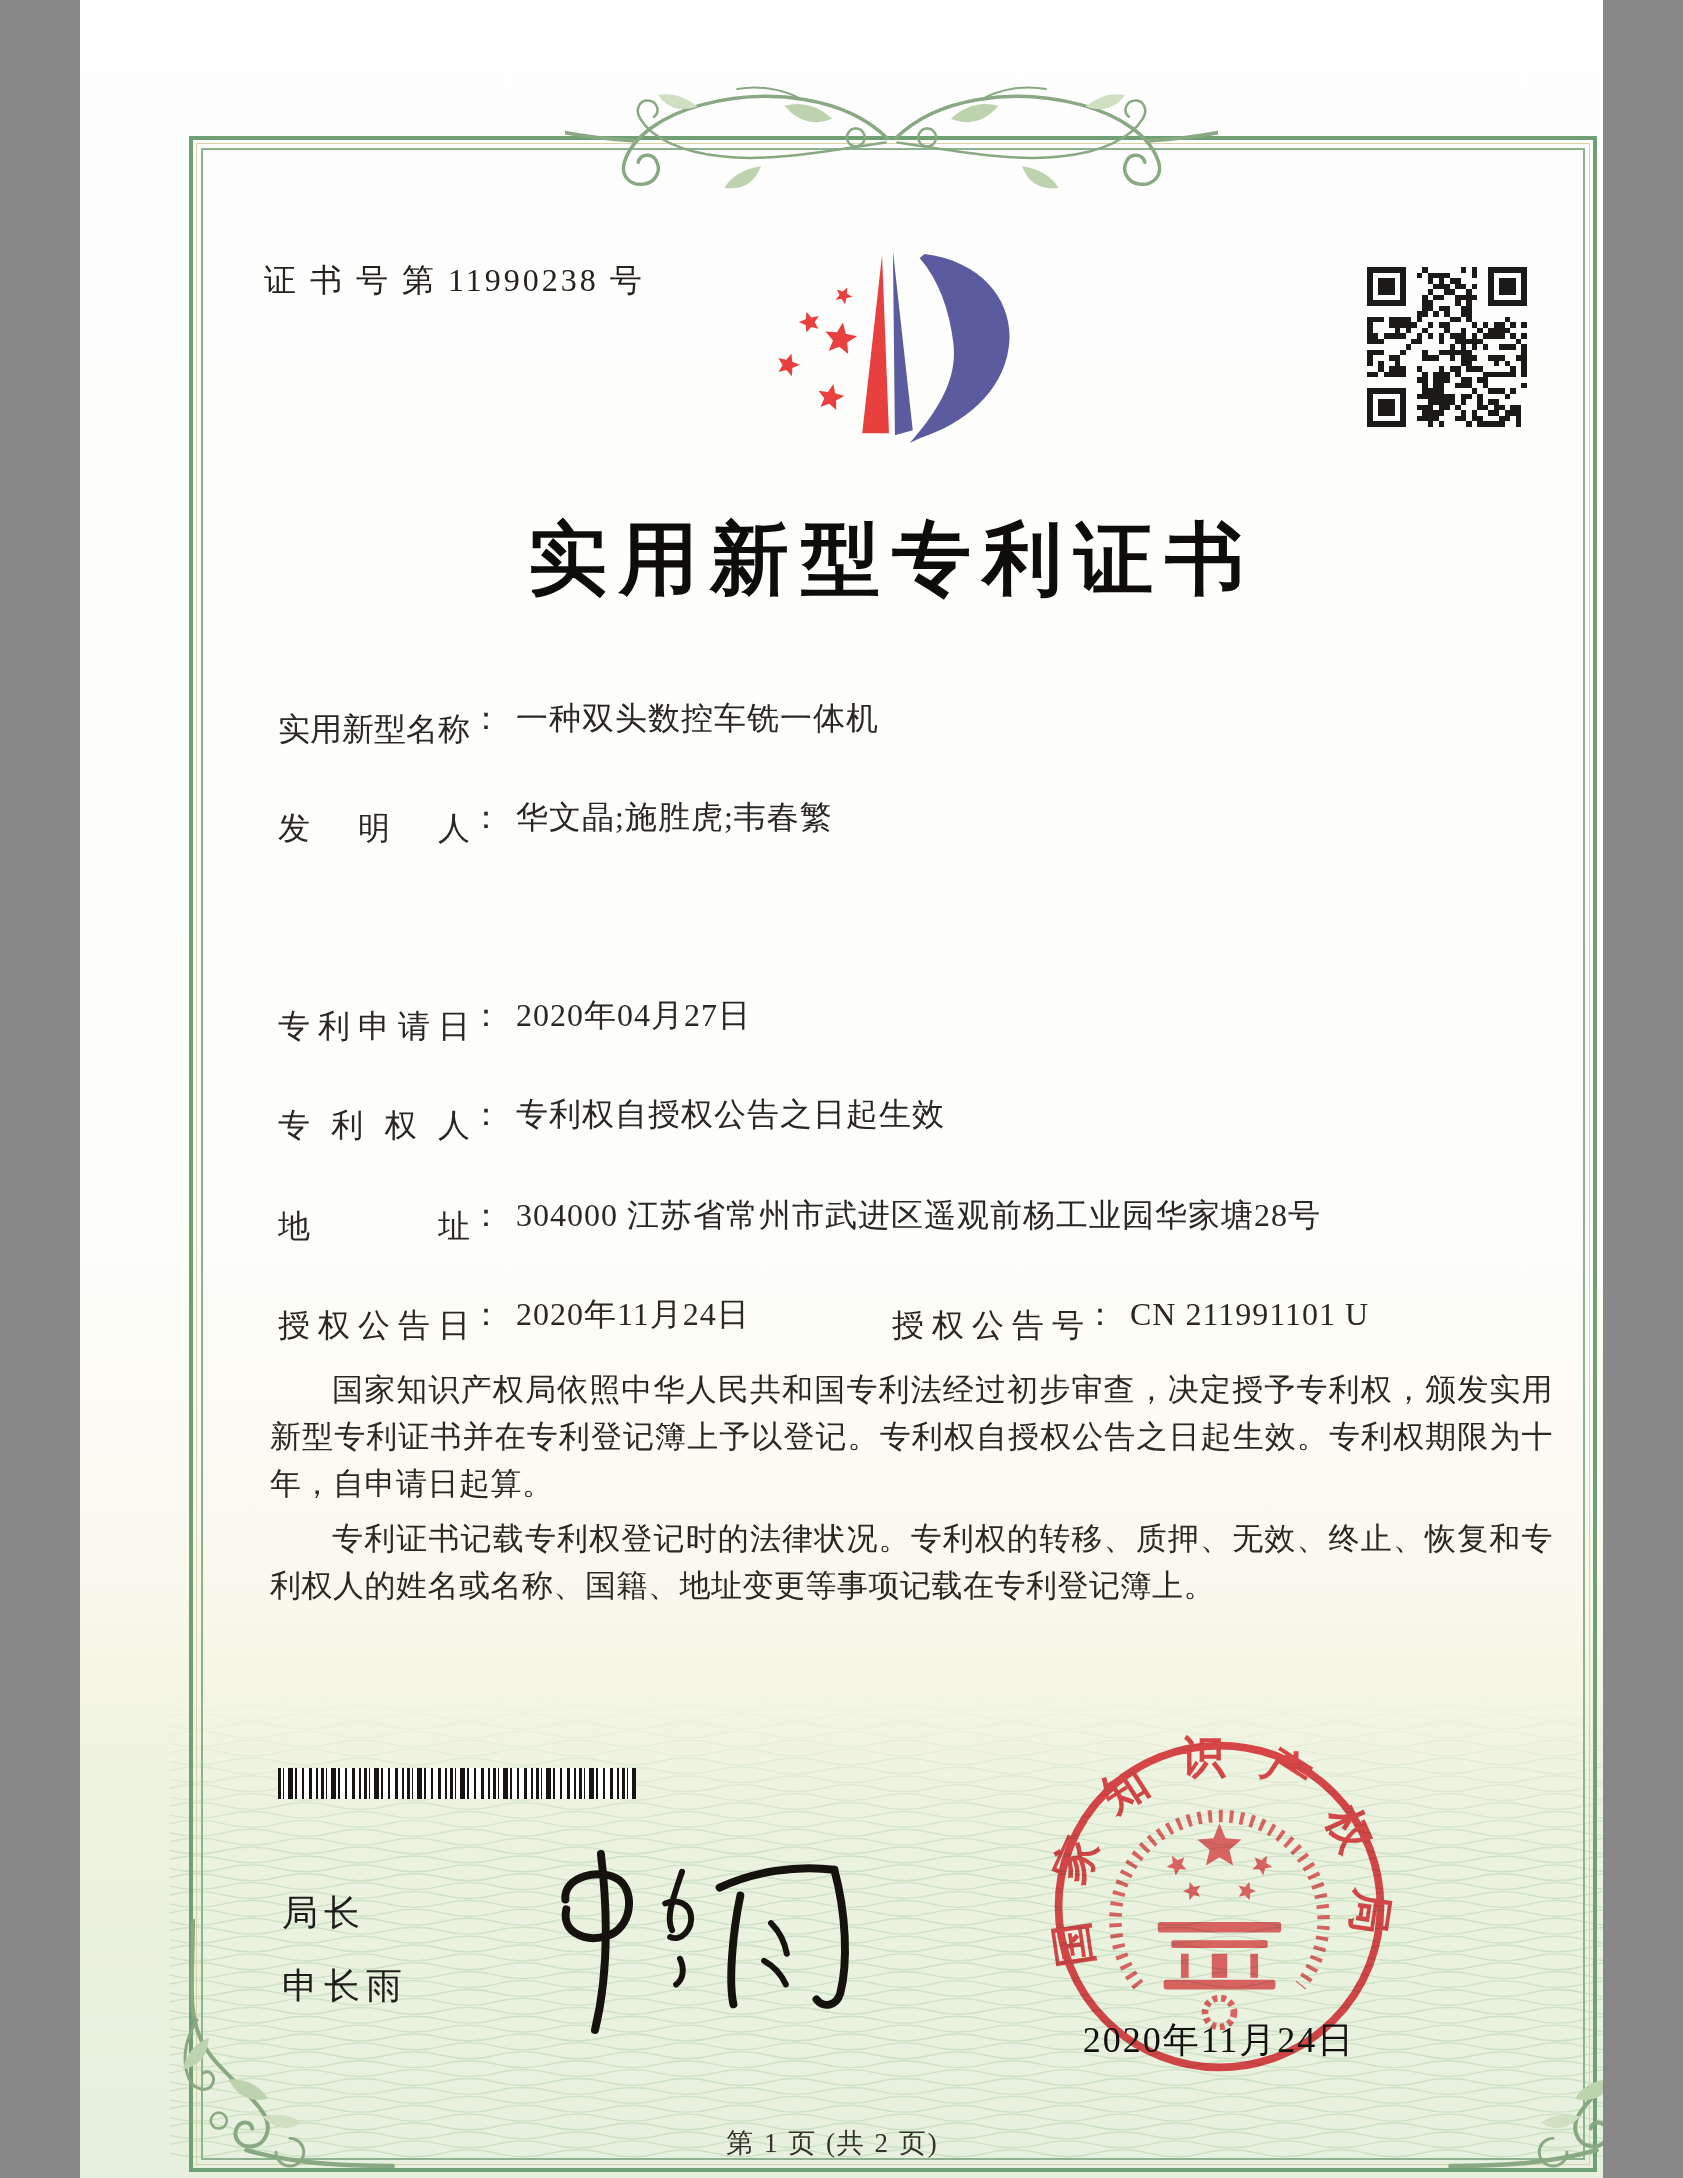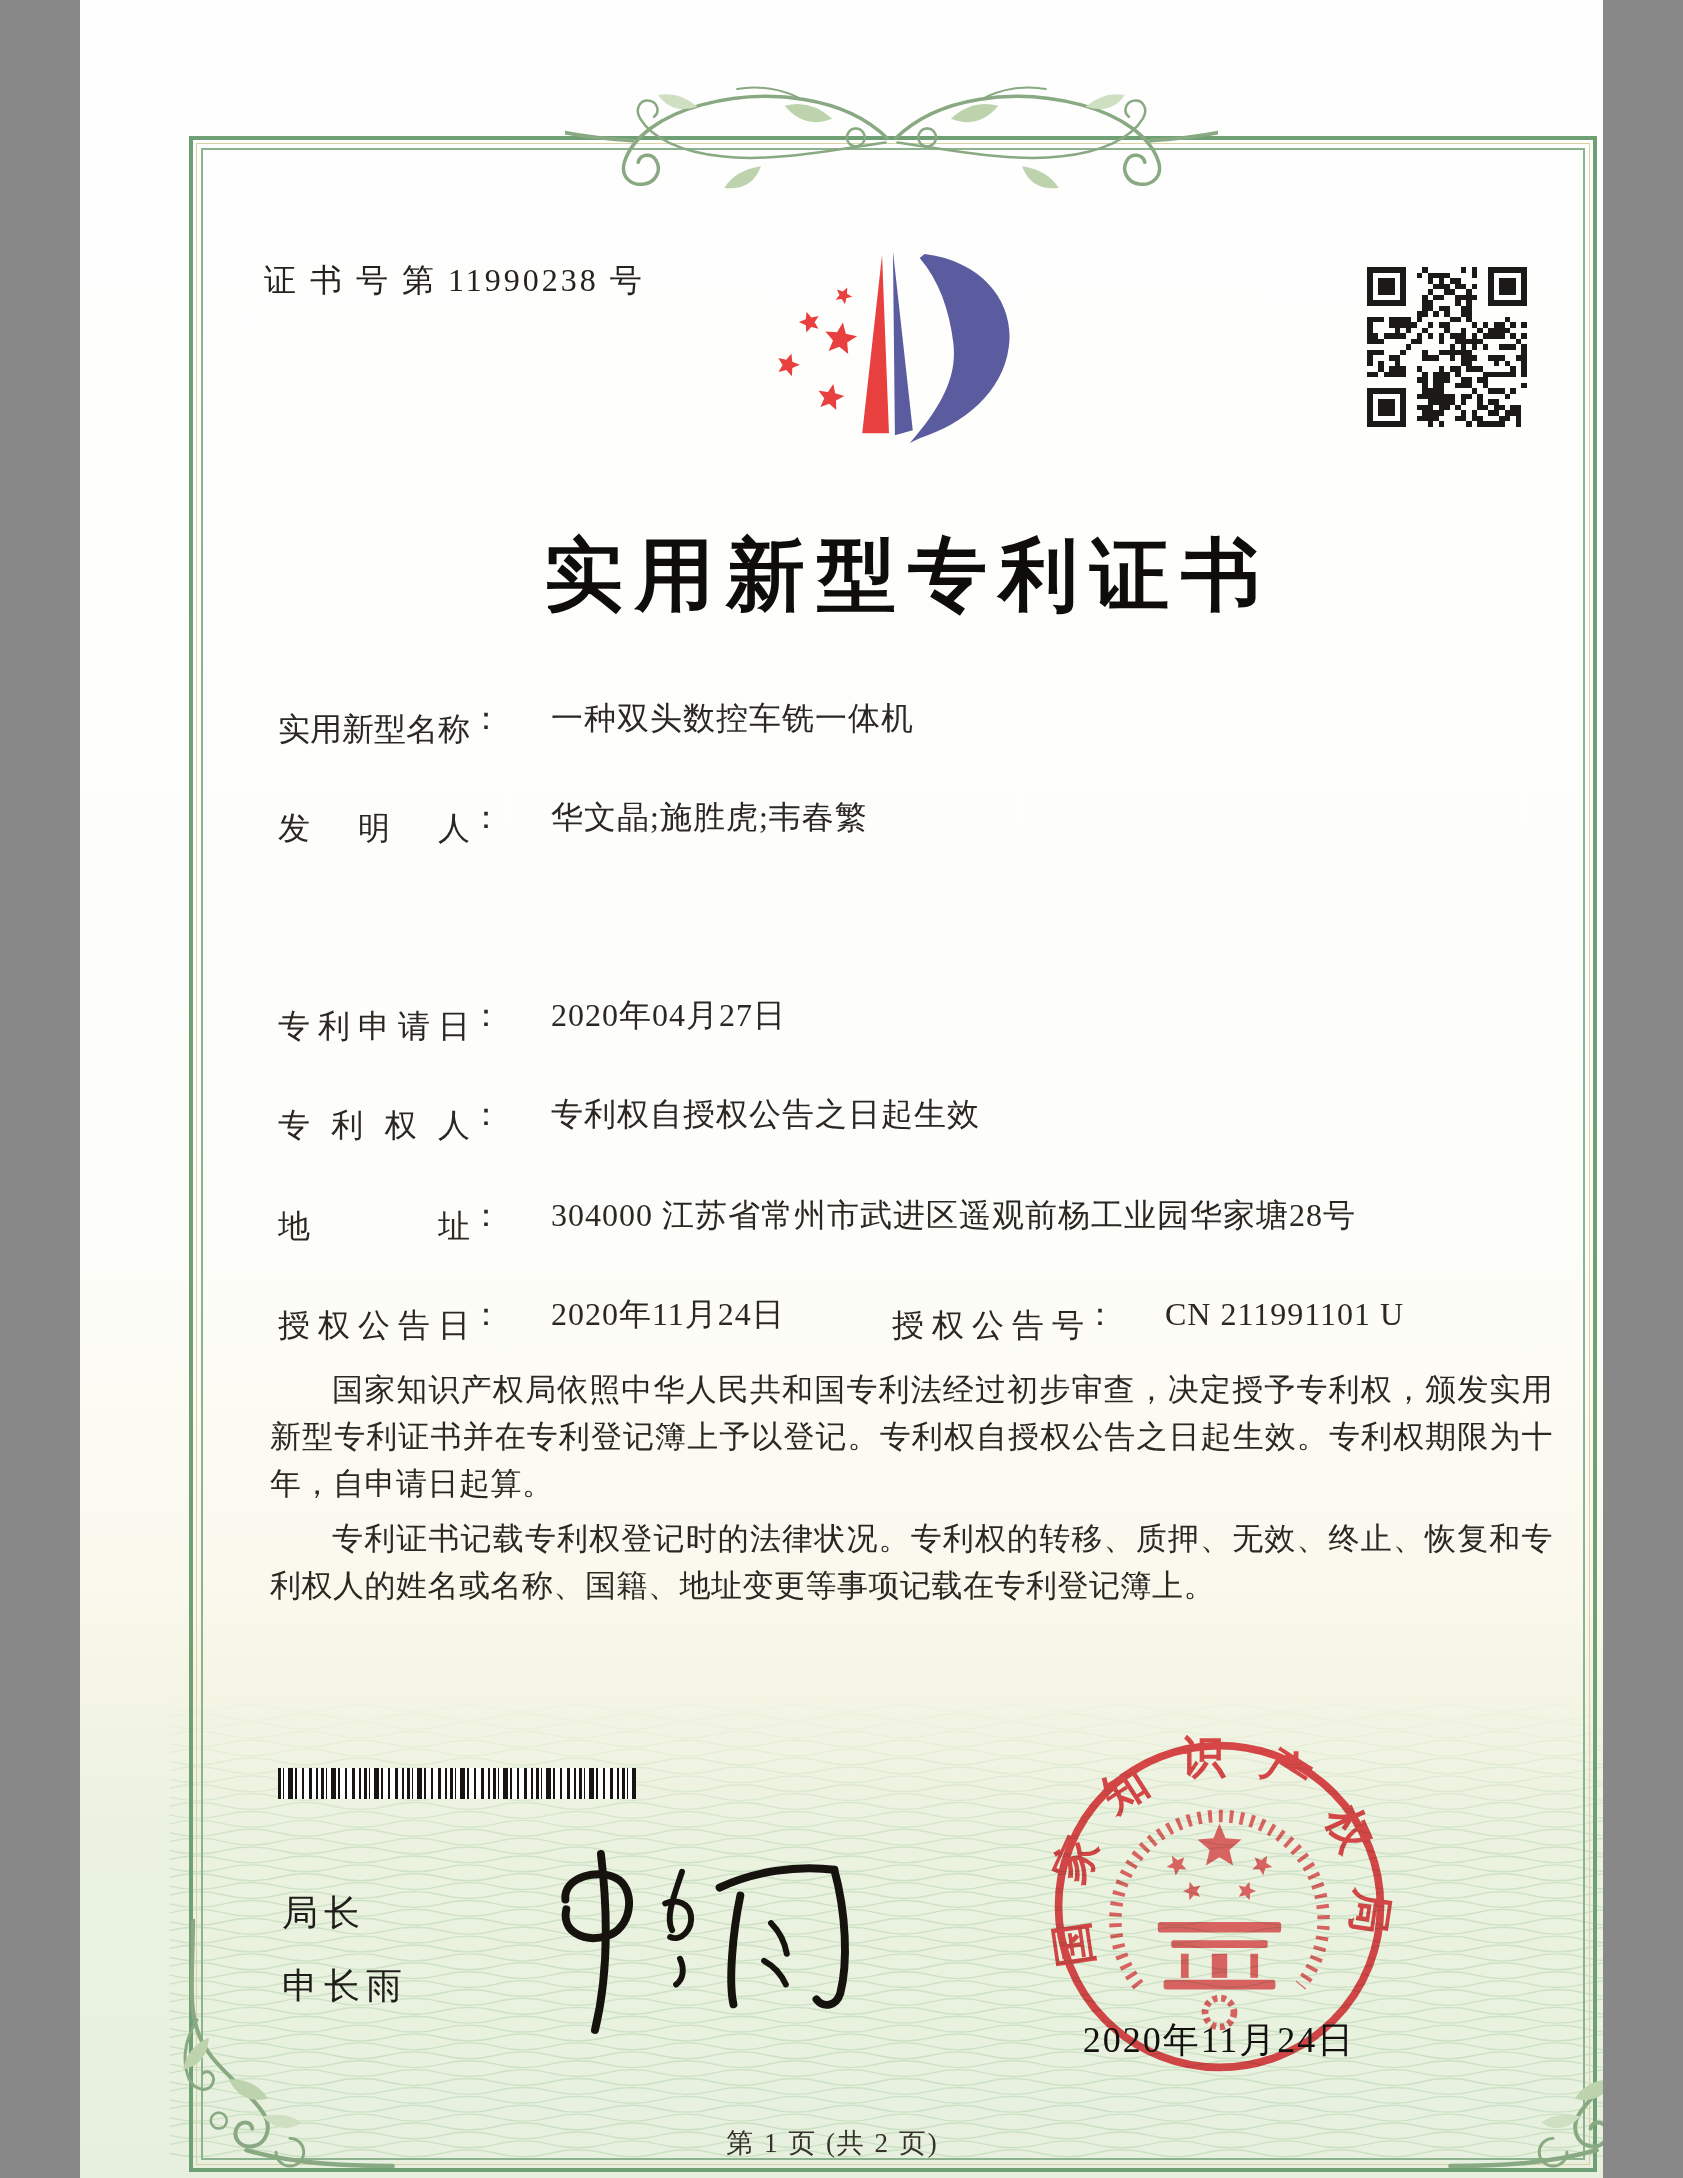--- a/index.html
+++ b/index.html
@@ -13,26 +13,26 @@
     border:4px solid #6f9f74;z-index:3;pointer-events:none;}
   .frame-mid{position:absolute;inset:3px;border:1px solid #d9d2a0;}
   .frame-inner{position:absolute;inset:8px;border:2px solid #8cb28f;}
   
   #waves{position:absolute;left:89px;top:1624px;z-index:1;}
   
   .cert-no{position:absolute;left:184px;top:259px;font-size:32px;letter-spacing:3px;color:#26221d;z-index:4;}
   .logo{position:absolute;left:683px;top:248px;width:248px;height:203px;z-index:4;}
   .qr{position:absolute;left:1287px;top:267px;width:160px;height:160px;z-index:4;}
   .title{position:absolute;left:119px;top:507px;width:1386px;text-align:center;
-    font-size:79px;font-weight:bold;letter-spacing:12px;color:#0e0d0c;z-index:4;margin:16px;}
+    font-size:79px;font-weight:bold;letter-spacing:12px;color:#0e0d0c;z-index:4;margin:0;}
   
   .frow{position:absolute;left:198px;font-size:32px;line-height:46px;white-space:nowrap;z-index:4;}
   .flabel{display:inline-block;width:192px;text-align:justify;text-align-last:justify;vertical-align:top;margin-top:11px;}
   .fcolon{display:inline-block;margin-right:14px;vertical-align:top;}
-  .fvalue{letter-spacing:1px;vertical-align:top;margin-left:35px;}
+  .fvalue{letter-spacing:1px;vertical-align:top;}
   .grant2{position:absolute;left:614px;top:0;}
   
   .bodytext{position:absolute;left:182px;top:1358px;width:1299px;font-size:31px;z-index:4;}
   .bodytext p{margin:8px;text-indent:2em;line-height:47px;text-align:justify;letter-spacing:0.5px;}
   
   .barcode{position:absolute;left:198px;top:1768px;width:358px;height:31px;z-index:4;
     background:repeating-linear-gradient(90deg,
       #171412 0 3px,#fff 3px 5px,#171412 5px 6px,#fff 6px 10px,
       #171412 10px 15px,#fff 15px 17px,#171412 17px 19px,#fff 19px 24px,
       #171412 24px 26px,#fff 26px 31px,#171412 31px 34px,#fff 34px 38px,

